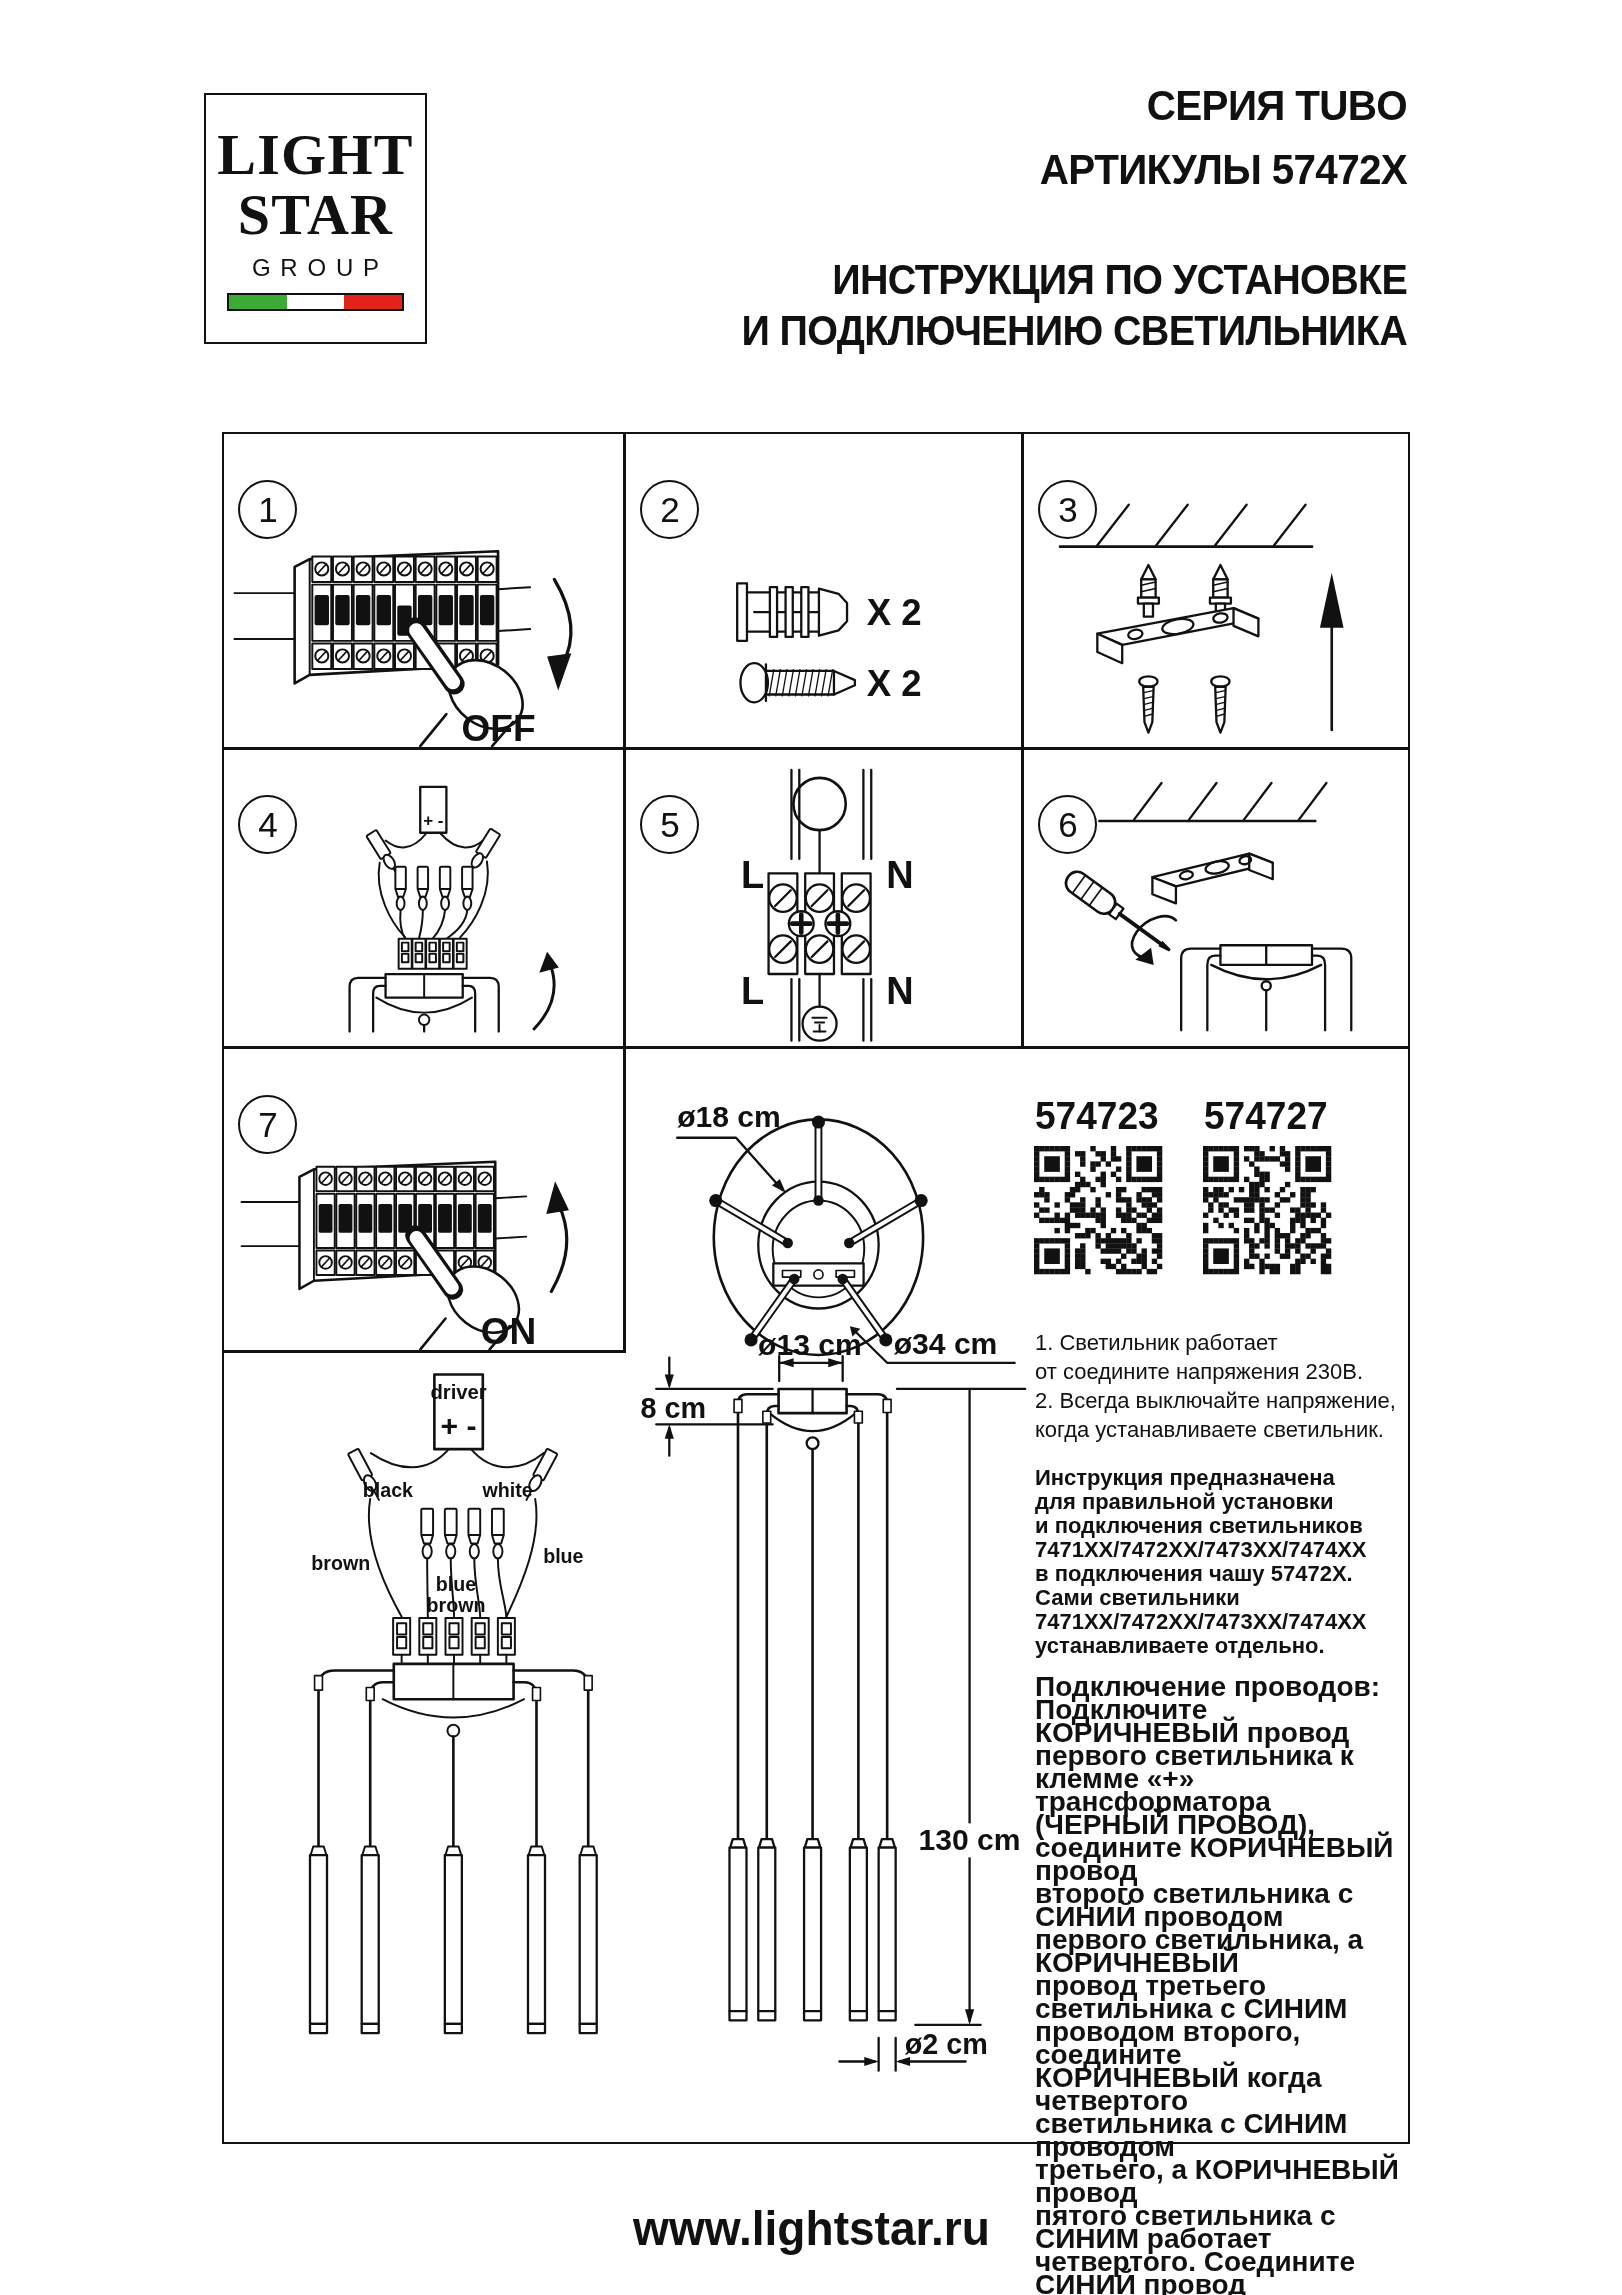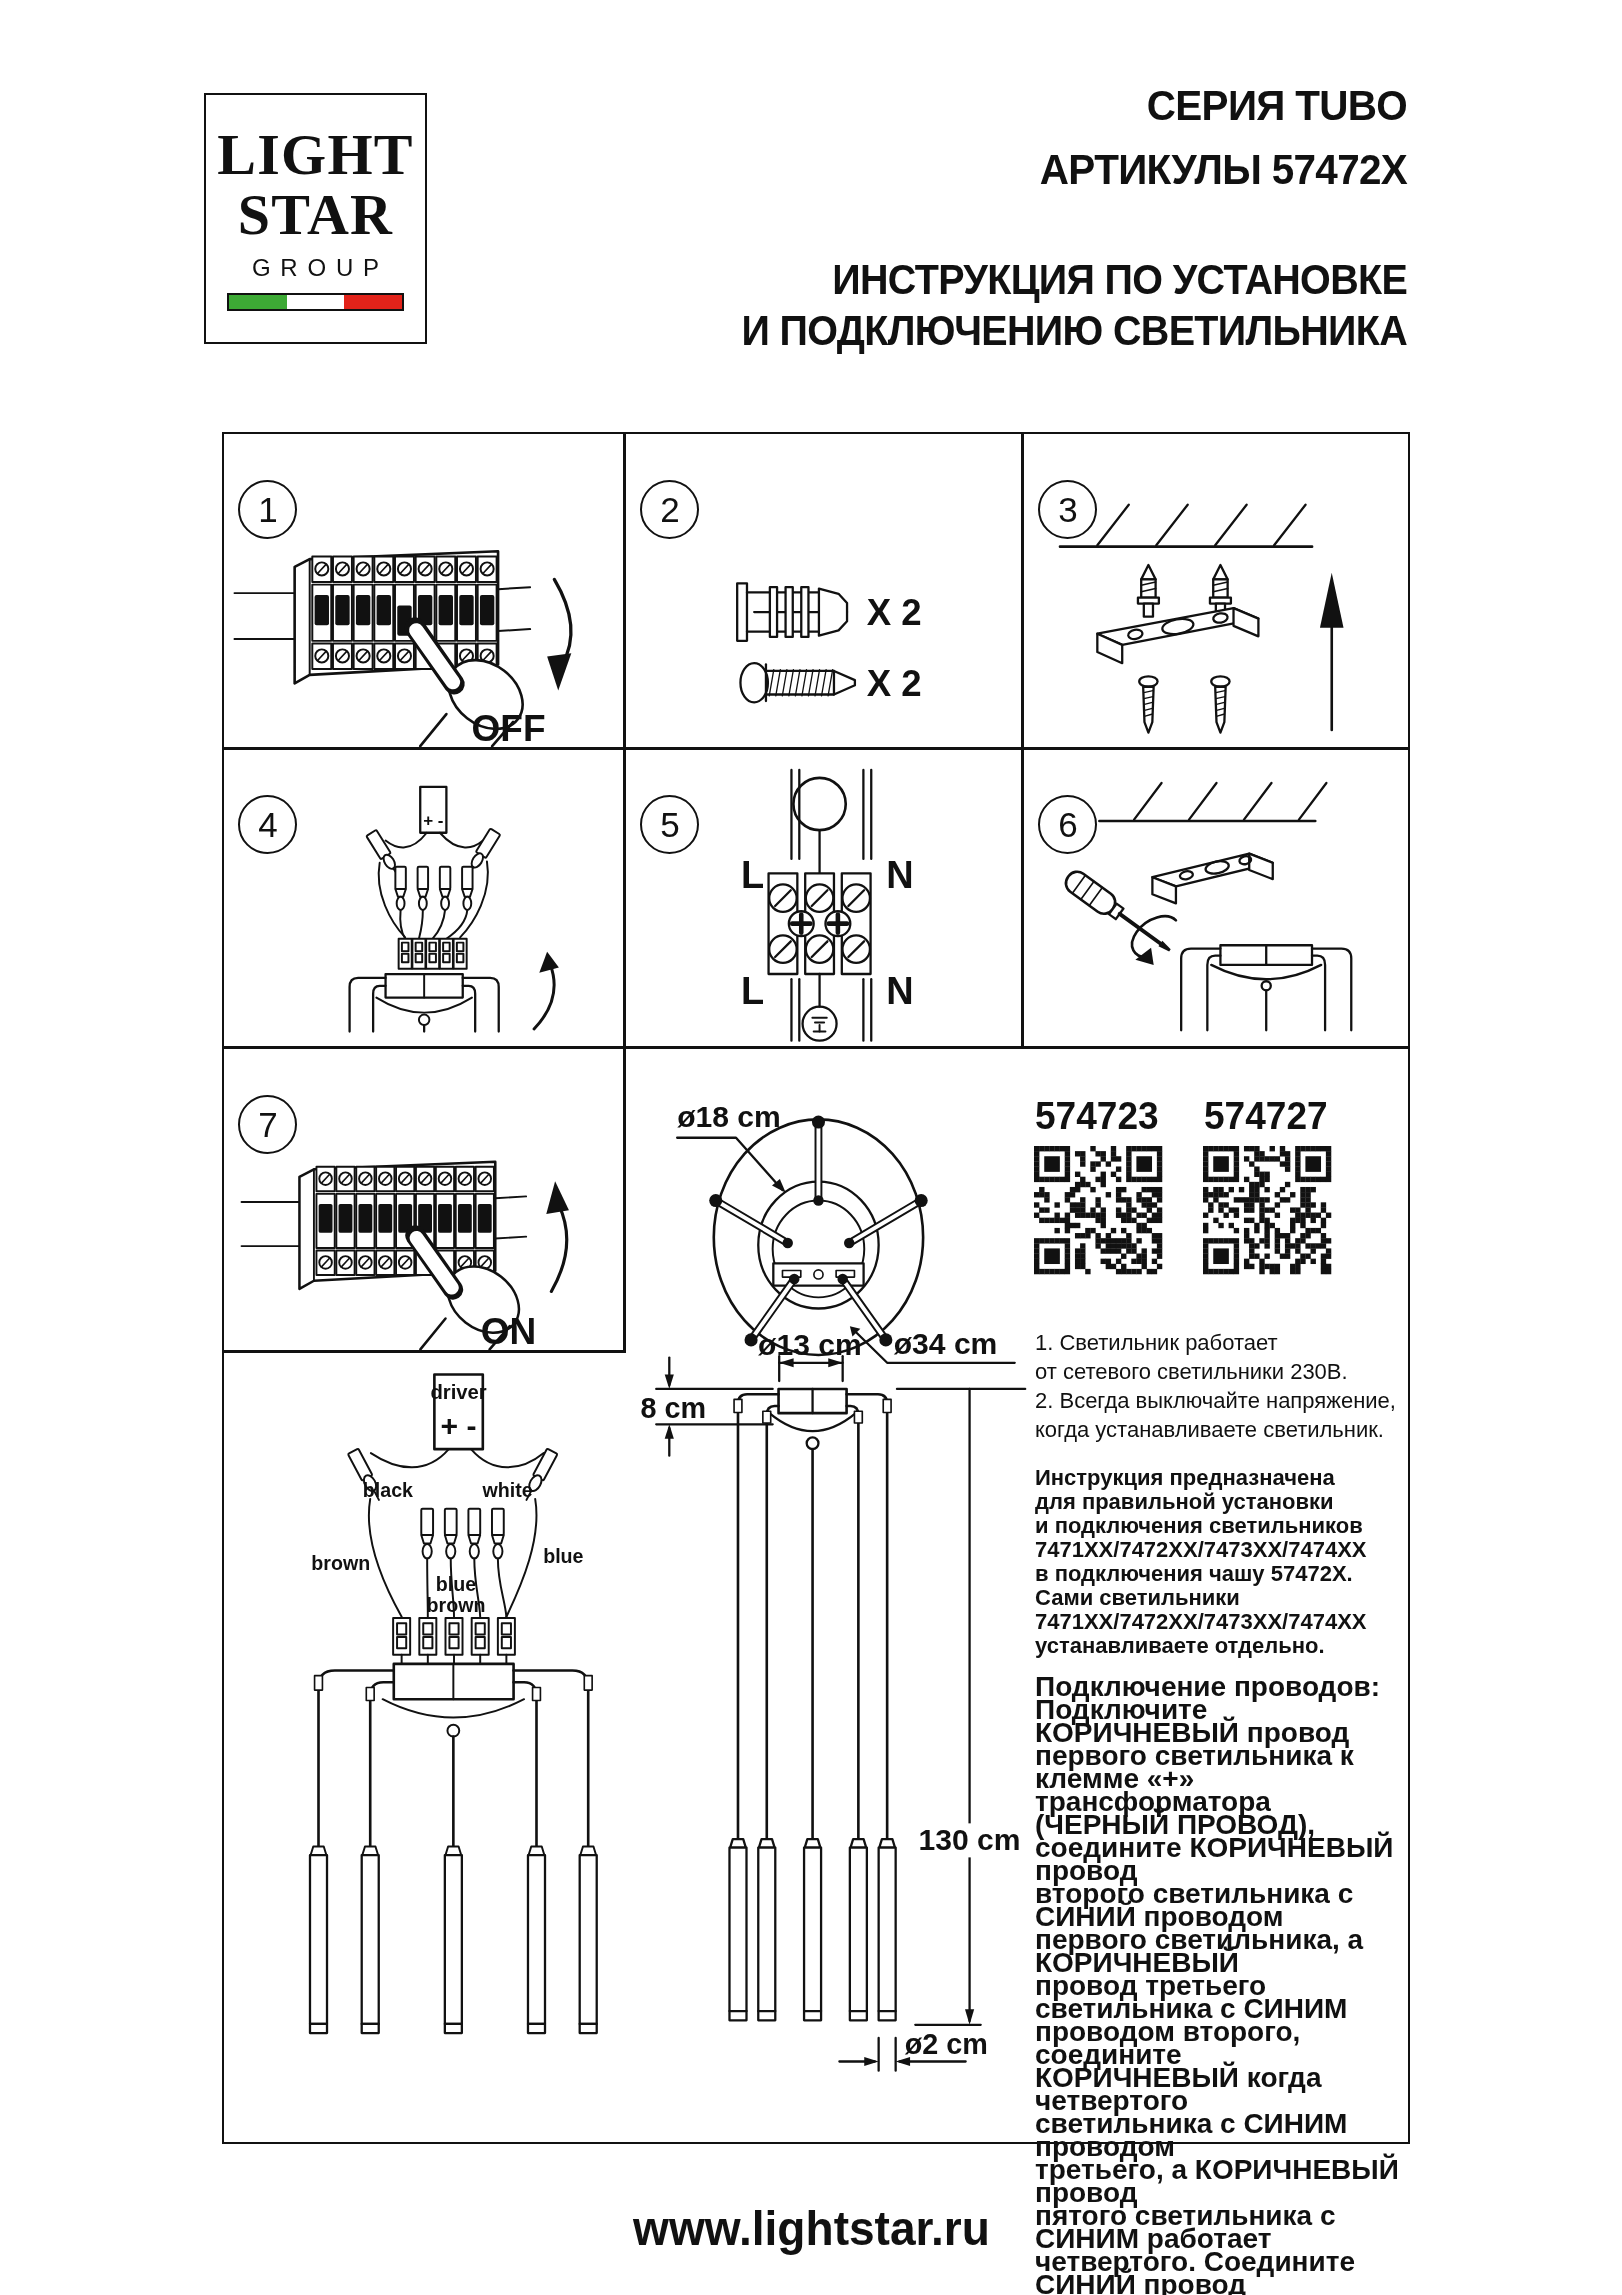--- a/index.html
+++ b/index.html
@@ -149,21 +149,21 @@
           </g>
         <ellipse cx="400" cy="398" rx="62" ry="46" transform="rotate(38 400 398)" fill="#fff" stroke-width="4"></ellipse>
         <line x1="292" y1="296" x2="352" y2="382" stroke-width="32"></line>
         <line x1="294" y1="300" x2="350" y2="379" stroke="#fff" stroke-width="22"></line>
         <path d="M340,428 L300,477" stroke-width="4"></path>
         <path d="M442,440 L410,477" stroke-width="4"></path>
         <path d="M505,222 Q549,296 517,352" stroke-width="5"></path>
         <polygon points="511,392 494,340 531,335" fill="#111" stroke="none"></polygon>
       </g>
     </svg>
-    <div class="plabel" style="left:219px;top:274px;width:131px">OFF</div>
+    <div class="plabel" style="left:209px;top:274px;width:131px">OFF</div>
   </div>
 
   <div class="panel" style="left:402px;top:0;width:395px;height:313px">
     <div class="pnum">2</div>
     <svg style="left:0;top:0" width="395" height="313" viewBox="0 0 604 478">
       <g stroke="#111" fill="none" stroke-width="3.5" stroke-linecap="round" stroke-linejoin="round">
 
         <rect x="170" y="228" width="15" height="88" fill="#fff"></rect>
         <line x1="185" y1="242" x2="295" y2="242"></line>
         <line x1="185" y1="302" x2="295" y2="302"></line>
@@ -1277,21 +1277,21 @@
       <rect x="0" y="171.6" width="8.2" height="8.2" fill="#111"></rect>
       <rect x="46.8" y="171.6" width="8.2" height="8.2" fill="#111"></rect>
       <rect x="0" y="179.4" width="8.2" height="8.2" fill="#111"></rect>
       <rect x="46.8" y="179.4" width="8.2" height="8.2" fill="#111"></rect>
       <rect x="15.6" y="156" width="23.799999999999997" height="23.799999999999997" fill="#111"></rect>
     </svg>
   </div>
 
 <div class="tcol notes" style="top:1328px">
     <div>1. Светильник работает</div>
-    <div>от сетевого светильники 230В.</div>
+    <div>от соедините напряжения 230В.</div>
     <div>2. Всегда выключайте напряжение,</div>
     <div>когда устанавливаете светильник.</div>
   </div>
 <div class="tcol para2" style="top:1466px">
     <div>Инструкция предназначена</div>
     <div>для правильной установки</div>
     <div>и подключения светильников</div>
     <div>7471XX/7472XX/7473XX/7474XX</div>
     <div>в подключения чашу 57472X.</div>
     <div>Сами светильники</div>

